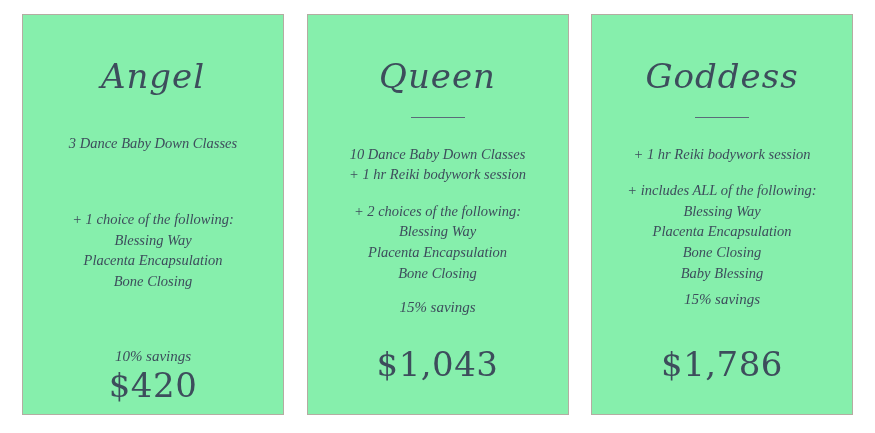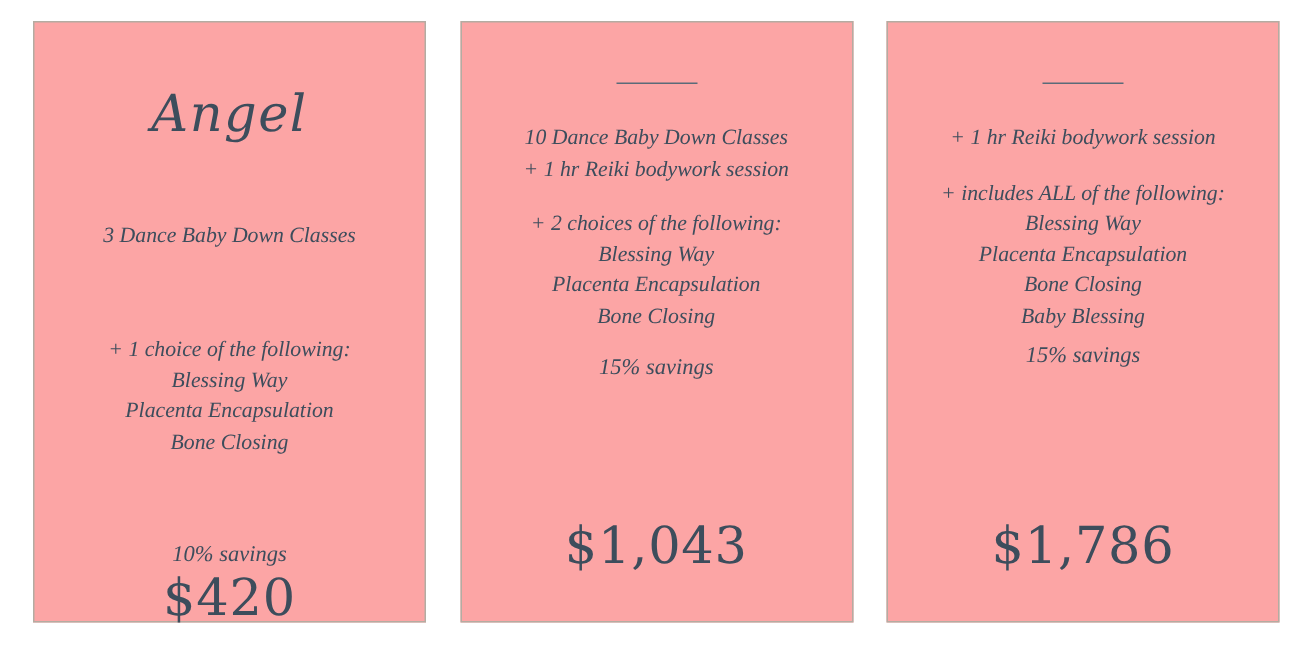--- a/index.html
+++ b/index.html
@@ -20,21 +20,21 @@
     display: flex;
     flex-direction: row;
     justify-content: space-between;
     align-items: stretch;
     padding: 14px 22px 18px 22px;
     background: #ffffff;
   }
   .card {
     width: 262px;
     box-sizing: border-box;
-    background: #fca5a5;
+    background: #86efac;
     border: 1px solid #b4aca2;
     display: flex;
     flex-direction: column;
     align-items: center;
     padding: 18px 10px 14px 10px;
     color: #3d4d5c;
   }
   .tier-name {
     font-family: "DejaVu Serif", serif;
     font-style: italic;
@@ -88,21 +88,21 @@
   .price {
     font-family: "DejaVu Serif", serif;
     font-size: 34px;
     font-weight: 400;
     color: #3d4d5c;
     text-align: center;
     margin-top: auto;
     margin-bottom: 16px;
     letter-spacing: 0.5px;
   }
-  .card-angel .body { margin-top: 30px; gap: 20px; }
+  .card-angel .body { margin-top: 16px; gap: 20px; }
   .card-angel .price { margin-bottom: 18px; }
 </style>
 </head>
 <body>
 
 <div class="pricing-board">
 
   <div class="card card-angel">
     <div class="tier-name">Angel</div>
     <div class="divider"></div>
@@ -115,38 +115,40 @@
         <div class="line">Placenta Encapsulation</div>
         <div class="line">Bone Closing</div>
       </div>
       <div class="gap-md"></div>
       <div class="savings">10% savings</div>
     </div>
     <div class="price">$420</div>
   </div>
 
   <div class="card card-queen">
+    <div class="tier-name">Queen</div>
     <div class="divider"></div>
     <div class="body">
       <div class="line">10 Dance Baby Down Classes</div>
       <div class="line">+ 1 hr Reiki bodywork session</div>
       <div class="gap-md"></div>
       <div class="group">
         <div class="line">+ 2 choices of the following:</div>
         <div class="line">Blessing Way</div>
         <div class="line">Placenta Encapsulation</div>
         <div class="line">Bone Closing</div>
       </div>
       <div class="gap-md"></div>
       <div class="savings">15% savings</div>
     </div>
     <div class="price">$1,043</div>
   </div>
 
   <div class="card card-goddess">
+    <div class="tier-name">Goddess</div>
     <div class="divider"></div>
     <div class="body">
       <div class="line">+ 1 hr Reiki bodywork session</div>
       <div class="gap-md"></div>
       <div class="group">
         <div class="line">+ includes ALL  of the following:</div>
         <div class="line">Blessing Way</div>
         <div class="line">Placenta Encapsulation</div>
         <div class="line">Bone Closing</div>
         <div class="line">Baby Blessing</div>

